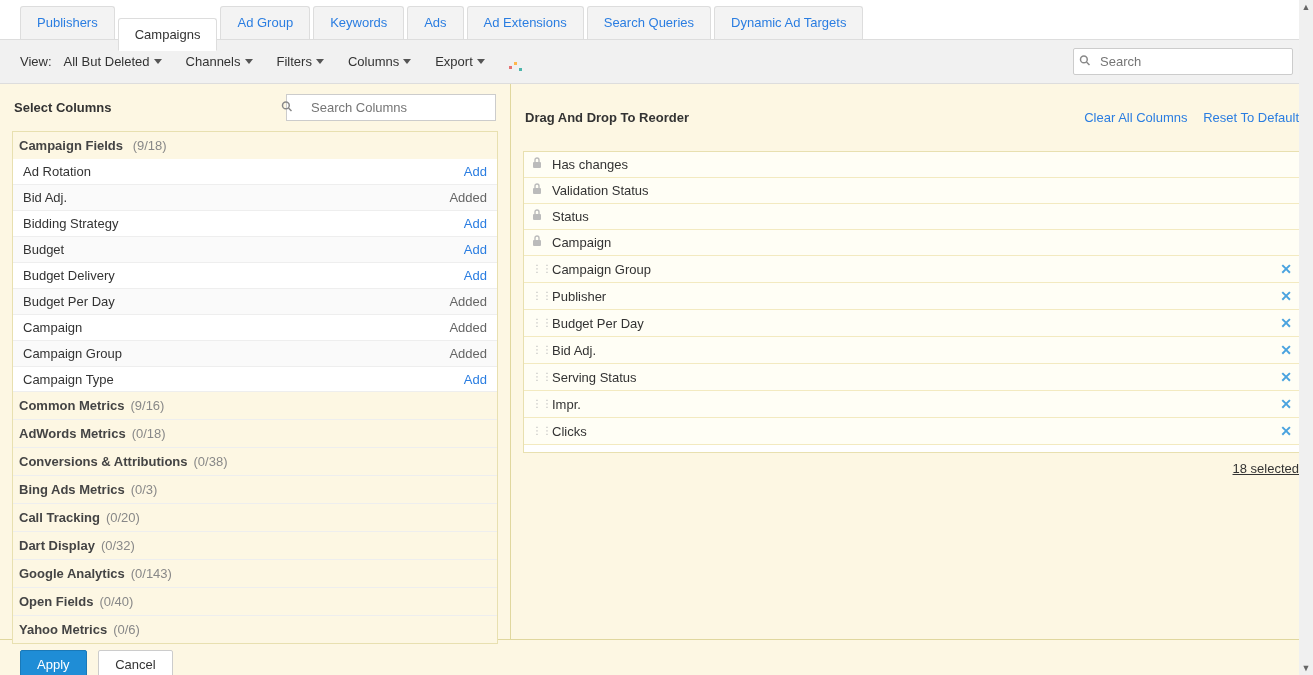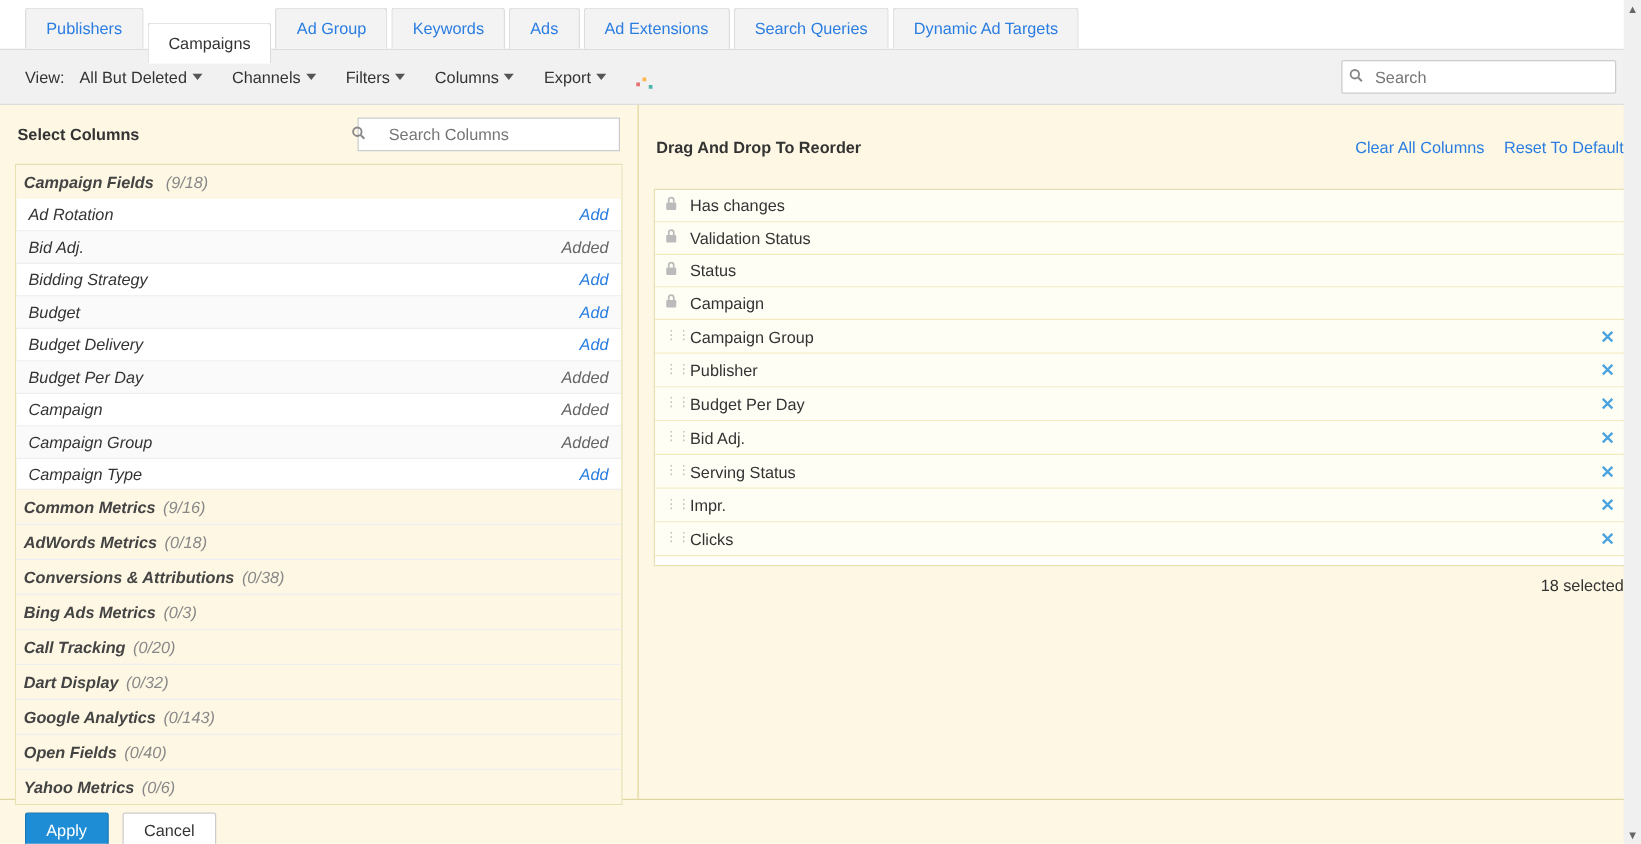--- a/index.html
+++ b/index.html
@@ -17,41 +17,41 @@
   .search-box { width: 220px; padding: 5px 8px 5px 26px; border: 1px solid #ccc; border-radius: 2px; font-size: 13px; background: #fff; color:#333; }
   .search-rel { position: relative; display:inline-block; }
   .search-rel .mag { position:absolute; left:6px; top:50%; transform:translateY(-50%); color:#888; font-size:12px; }
   .panel { display: flex; background: #fdf7e3; height: 555px; }
   .left-pane { width: 511px; border-right: 1px solid #e0d79e; display:flex; flex-direction:column; }
   .pane-header { display: flex; align-items: center; padding: 10px 14px; }
   .pane-title { font-weight: bold; color: #333; }
   .col-search { margin-left: auto; position: relative; }
   .col-search input { width: 210px; padding: 5px 20px 5px 24px; border:1px solid #ccc; font-size:13px;margin-left:11px; }
   .col-search .mag { position:absolute; left:6px; top:50%; transform:translateY(-50%); color:#888; font-size:12px; }
-  .list-outer { background:#fff; margin: 0 12px; border:1px solid #e8e0b0; position:relative;font-style:italic; }
+  .list-outer { background:#fff; margin: 0 12px; border:1px solid #e8e0b0; position:relative; }
   .group-head { font-weight: bold; color: #444; padding: 6px 6px; background:#fdf7e3; border-top:1px solid #eee; }
   .group-head .count { color:#888; font-weight:normal; margin-left:6px; }
   .scroll-area { height: 232px; overflow-y: scroll; }
   .field-row { display:flex; align-items:center; padding:5px 10px; border-bottom:1px solid #eee; }
   .field-row.alt { background:#fafafa; }
   .field-row .name { flex:1; }
   .add-link { color:#2a7de1; cursor:pointer; }
   .added-txt { color:#666; }
   .right-pane { flex:1; display:flex; flex-direction:column; }
   .rh { display:flex; align-items:center; padding:26px 14px; }
   .rh .links { margin-left:auto; }
   .rh .links span { color:#2a7de1; margin-left:12px; cursor:pointer; }
   .reorder-outer { margin:0 12px; background:#fff; border:1px solid #e8e0b0; position:relative; }
   .reorder-scroll { height:300px; overflow-y: scroll; }
   .ritem { display:flex; align-items:center; padding:5px 8px; border-bottom:1px solid #f3eac0; background:#fffef5; }
   .ritem .handle { width:12px; color:#bbb; font-size:10px; margin-right:8px; line-height:1; }
   .ritem .lock { width:12px; margin-right:8px; color:#bbb; font-size:12px; }
   .ritem .label { flex:1; }
   .ritem .remove { color:#4aa3df; font-weight:bold; cursor:pointer; font-size:14px; }
-  .selcount { text-align:right; padding:8px 14px; color:#333; font-size:13px; }
+  .selcount { text-align:right; padding:8px 14px; color:#333; font-size:13px;text-decoration:underline; }
   .footer { padding:10px 20px; background:#fdf7e3; border-top:1px solid #e0d79e; }
   .btn { display:inline-block; padding:6px 16px; border-radius:2px; cursor:pointer; font-size:13px; }
   .btn-primary { background:#1f8dd6; color:#fff; border:1px solid #1a79b8; margin-right:8px; }
   .btn-default { background:#fff; border:1px solid #ccc; color:#333; }
   ::-webkit-scrollbar { width:14px; }
   ::-webkit-scrollbar-track { background:#f0f0f0; }
   ::-webkit-scrollbar-thumb { background:#c0c0c0; }
   .page-scroll { position:absolute; right:0; top:0; bottom:0; width:14px; background:#f0f0f0; }
   .page-scroll .up, .page-scroll .down { height:14px; display:flex; align-items:center; justify-content:center; font-size:9px; color:#666; }
   .page-scroll .down { position:absolute; bottom:0; left:0; right:0; }

